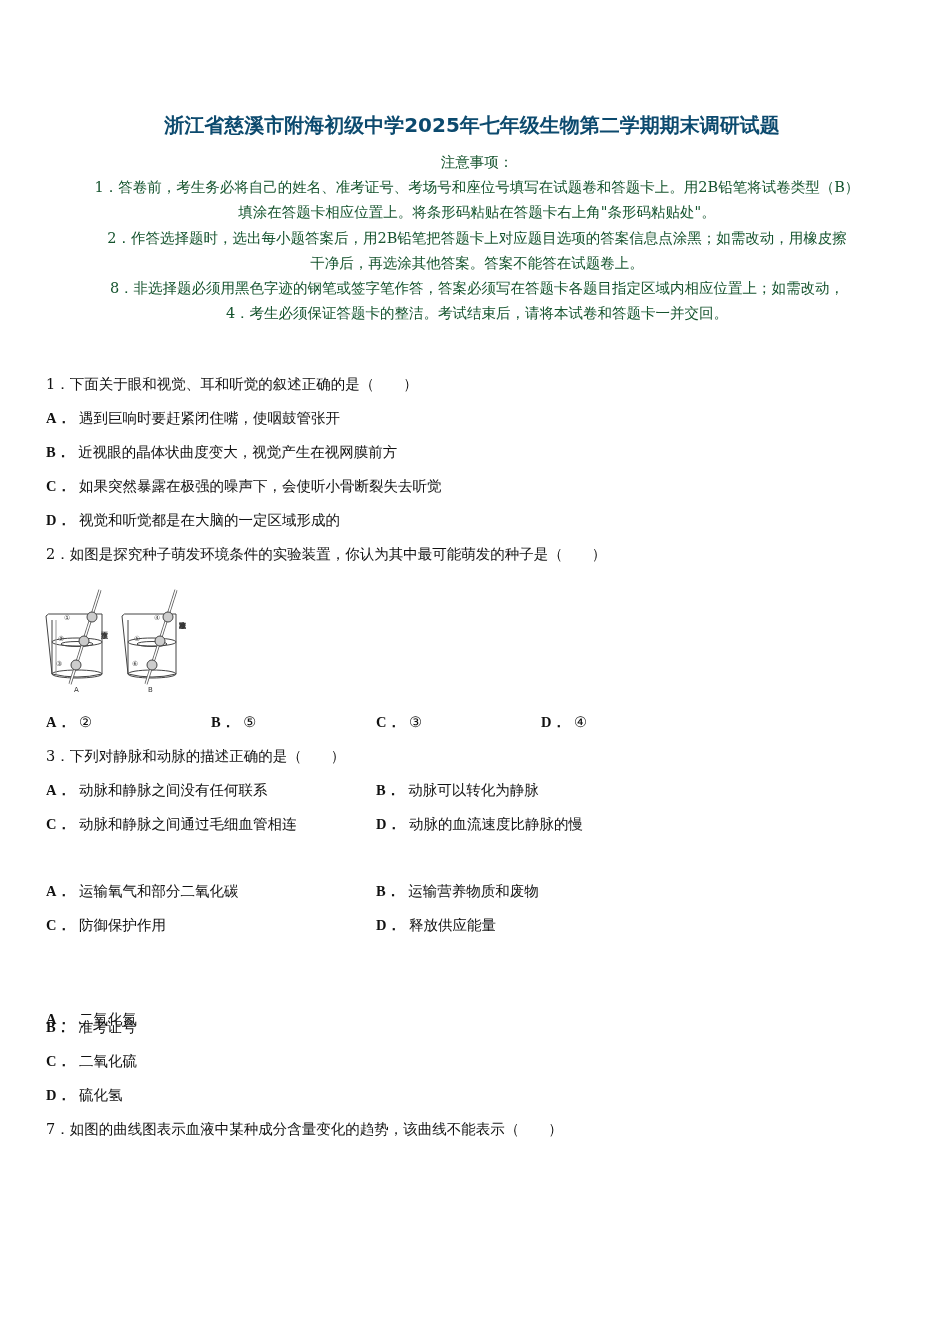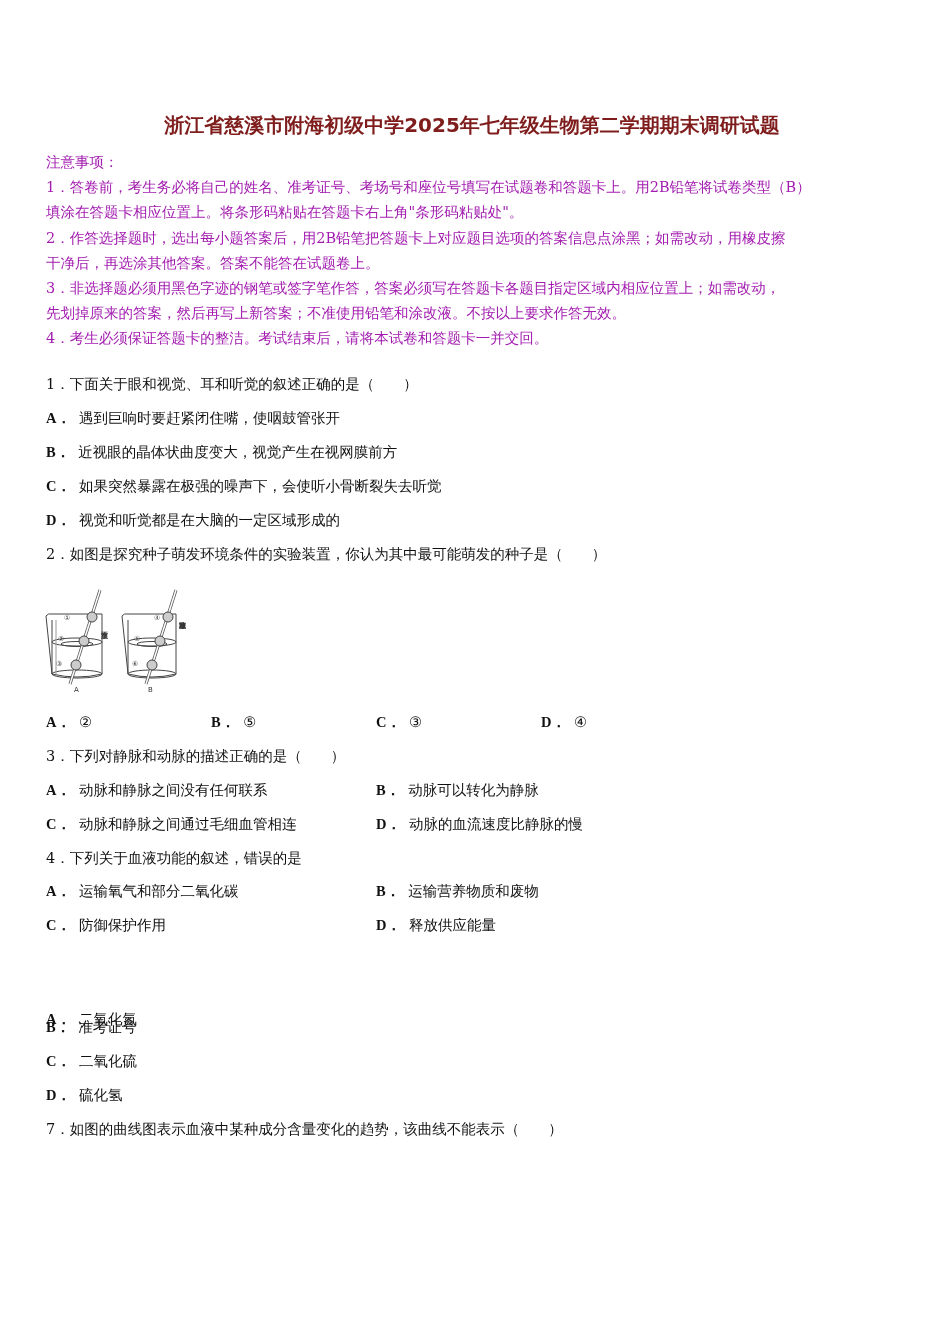--- a/index.html
+++ b/index.html
@@ -23,30 +23,31 @@
   .title {
     position: absolute;
     top: 112px;
     left: 0;
     width: 944px;
     text-align: center;
     font-family: "DejaVu Sans", "Liberation Sans", sans-serif;
     font-weight: bold;
     font-size: 20px;
     letter-spacing: 0px;
-    color: #7f1d1d;
+    color: #0c4a6e;
   }
   .notice {
     position: absolute;
     left: 46px;
     top: 150px;
     width: 862px;
     font-size: 14.5px;
     line-height: 25.2px;
-    color: #a21caf;
+    color: #14532d;
+    text-align: center;
   }
   .notice p { margin: 0; }
   .q {
     position: absolute;
     left: 46px;
     font-size: 14.5px;
     line-height: 20px;
     color: #111;
     white-space: nowrap;
   }
@@ -81,22 +82,21 @@
 <div class="page">
 
   <div class="title">浙江省慈溪市附海初级中学2025年七年级生物第二学期期末调研试题</div>
 
   <div class="notice">
     <p>注意事项：</p>
     <p>1．答卷前，考生务必将自己的姓名、准考证号、考场号和座位号填写在试题卷和答题卡上。用2B铅笔将试卷类型（B）</p>
     <p>填涂在答题卡相应位置上。将条形码粘贴在答题卡右上角"条形码粘贴处"。</p>
     <p>2．作答选择题时，选出每小题答案后，用2B铅笔把答题卡上对应题目选项的答案信息点涂黑；如需改动，用橡皮擦</p>
     <p>干净后，再选涂其他答案。答案不能答在试题卷上。</p>
-    <p>3．非选择题必须用黑色字迹的钢笔或签字笔作答，答案必须写在答题卡各题目指定区域内相应位置上；如需改动，</p>
-    <p>先划掉原来的答案，然后再写上新答案；不准使用铅笔和涂改液。不按以上要求作答无效。</p>
+    <p>8．非选择题必须用黑色字迹的钢笔或签字笔作答，答案必须写在答题卡各题目指定区域内相应位置上；如需改动，</p>
     <p>4．考生必须保证答题卡的整洁。考试结束后，请将本试卷和答题卡一并交回。</p>
   </div>
 
   <div class="q" style="top:374px;">1．下面关于眼和视觉、耳和听觉的叙述正确的是（　　）</div>
   <div class="opt" style="left:46px; top:408px;">
     <span class="lbl">A．</span><span>遇到巨响时要赶紧闭住嘴，使咽鼓管张开</span>
   </div>
   <div class="opt" style="left:46px; top:442px;">
     <span class="lbl">B．</span><span>近视眼的晶体状曲度变大，视觉产生在视网膜前方</span>
   </div>
@@ -175,21 +175,20 @@
   <div class="opt" style="left:376px; top:780px;">
     <span class="lbl">B．</span><span>动脉可以转化为静脉</span>
   </div>
   <div class="opt" style="left:46px; top:814px;">
     <span class="lbl">C．</span><span>动脉和静脉之间通过毛细血管相连</span>
   </div>
   <div class="opt" style="left:376px; top:814px;">
     <span class="lbl">D．</span><span>动脉的血流速度比静脉的慢</span>
   </div>
 
-  <div class="q" style="top:848px;">4．下列关于血液功能的叙述，错误的是</div>
   <div class="opt" style="left:46px; top:881px;">
     <span class="lbl">A．</span><span>运输氧气和部分二氧化碳</span>
   </div>
   <div class="opt" style="left:376px; top:881px;">
     <span class="lbl">B．</span><span>运输营养物质和废物</span>
   </div>
   <div class="opt" style="left:46px; top:915px;">
     <span class="lbl">C．</span><span>防御保护作用</span>
   </div>
   <div class="opt" style="left:376px; top:915px;">

